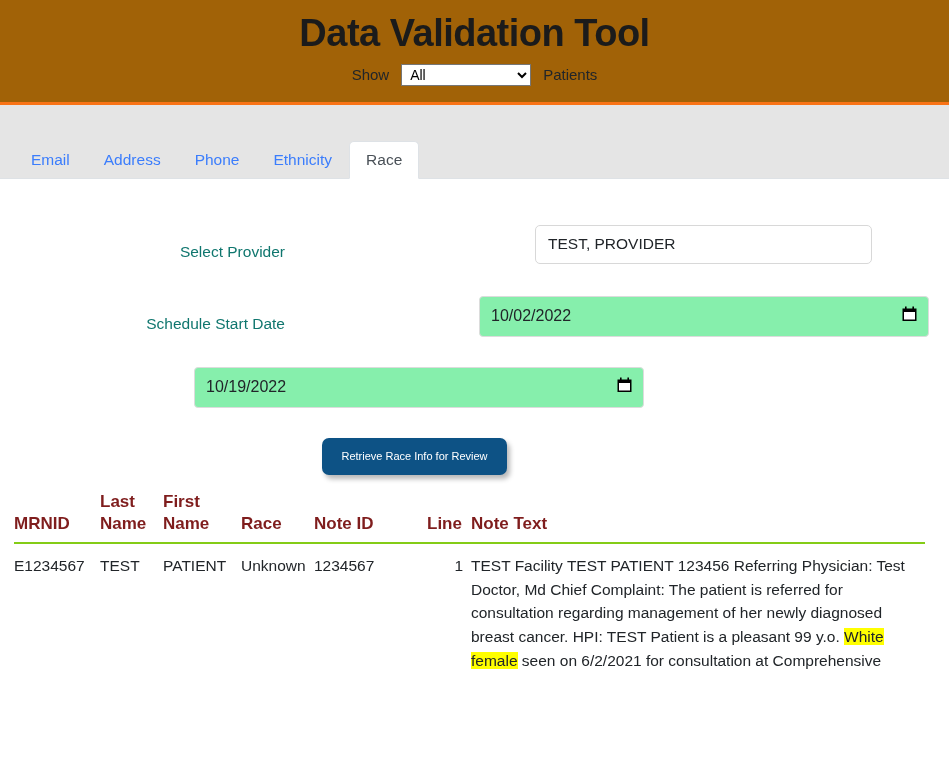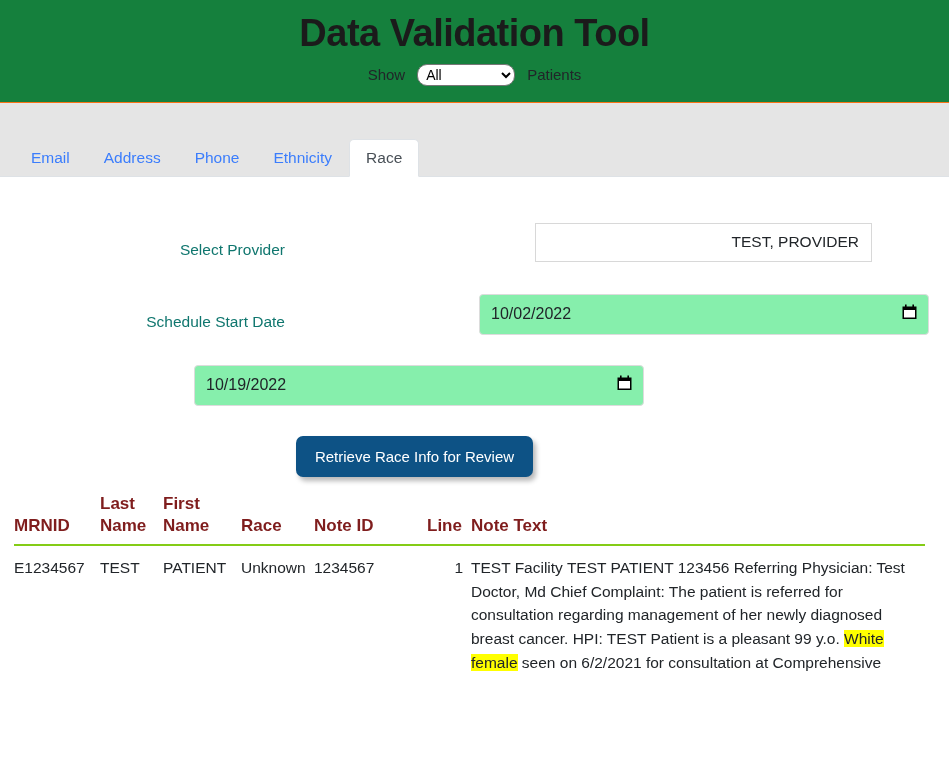--- a/index.html
+++ b/index.html
@@ -7,22 +7,22 @@
     margin: 0; padding: 0;
     width: 949px; height: 770px;
     overflow: hidden;
     background: #ffffff;
     font-family: "Liberation Sans", sans-serif;
     color: #212529;
   }
 
   
   .header {
-    background: #15803d;
-    border-bottom: 1px solid #f97316;
+    background: #a16207;
+    border-bottom: 3px solid #f97316;
     padding: 14px 0 16px 0;
     text-align: center;
   }
   .app-title {
     font-size: 38px;
     font-weight: 700;
     letter-spacing: -0.5px;
     margin: 0 0 10px 0;
     color: #1b1b1b;
     line-height: 1.05;
@@ -32,24 +32,24 @@
     color: #212529;
     display: flex;
     align-items: center;
     justify-content: center;
     gap: 12px;
   }
   .show-select {
     font-family: "Liberation Sans", sans-serif;
     font-size: 14px;
     height: 22px;
-    width: 98px;
+    width: 130px;
     padding: 1px 2px 1px 4px;
     border: 1px solid #767676;
-    border-radius: 10px;
+    border-radius: 0;
     background: #ffffff;
     color: #000;
   }
 
   
   .tabs-wrap {
     padding-top: 34px;
     background: #e5e5e5;
   }
   .tabs {
@@ -98,24 +98,23 @@
 
   .provider-row .fld { margin-left: 250px; }
   .provider-input {
     width: 337px;
     height: 39px;
     padding: 6px 12px;
     font-family: "Liberation Sans", sans-serif;
     font-size: 15.5px;
     color: #212529;
     border: 1px solid #d8d8d8;
-    border-radius: 0;
+    border-radius: 5px;
     background: #fff;
     outline: none;
-    text-align: right;
   }
 
   .date-row { margin-bottom: 30px; }
   .date-row .fld { margin-left: 194px; }
   .date-input {
     width: 450px;
     height: 41px;
     padding: 6px 11px;
     font-family: "Liberation Sans", sans-serif;
     font-size: 16px;
@@ -133,21 +132,21 @@
   
   .btn-wrap {
     text-align: center;
     margin-top: 26px;
     margin-bottom: 16px;
     padding-right: 120px;
   }
   .retrieve-btn {
     display: inline-block;
     font-family: "Liberation Sans", sans-serif;
-    font-size: 15px;
+    font-size: 11px;
     color: #ffffff;
     background: #0d5285;
     border: none;
     border-radius: 7px;
     padding: 13px 19px;
     cursor: pointer;
     box-shadow: 3px 4px 5px rgba(0,0,0,0.28);
     line-height: 1;
   }
 

